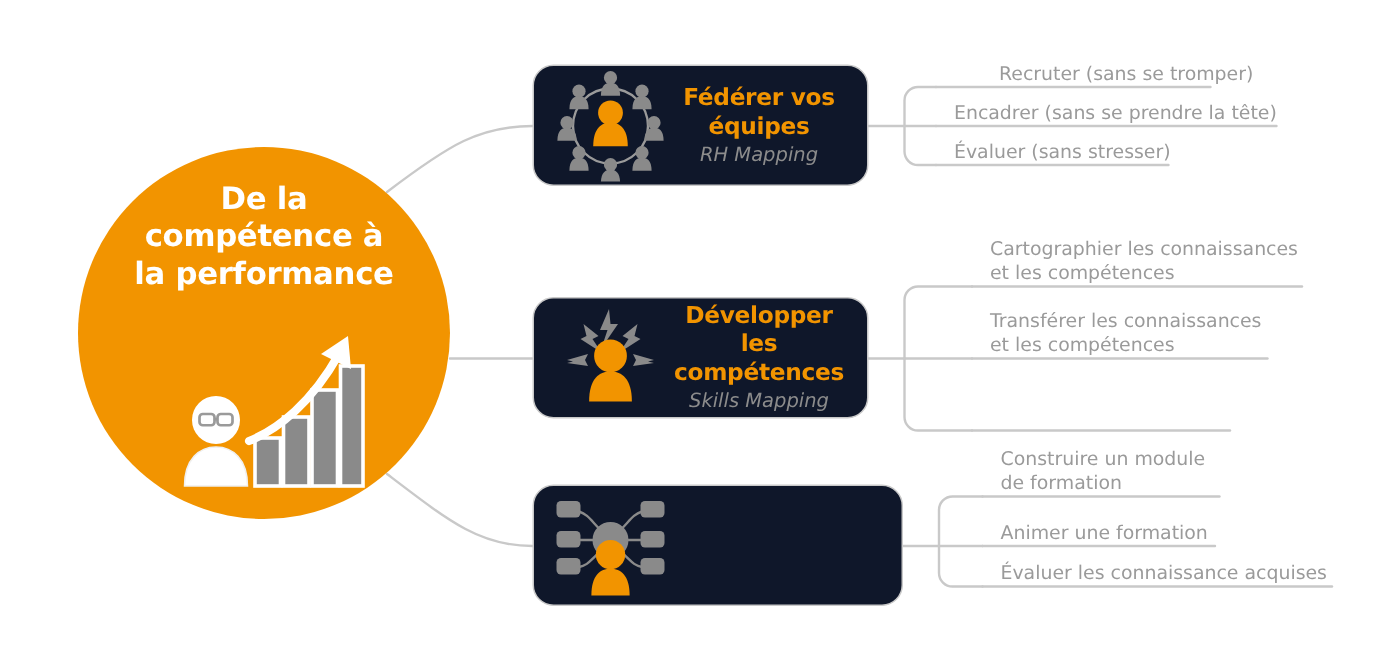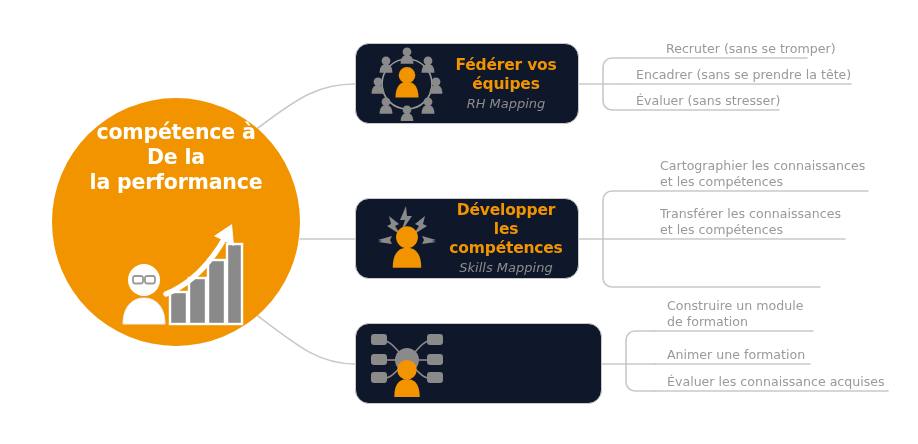--- a/index.html
+++ b/index.html
@@ -148,22 +148,22 @@
       <path d="M626,364 L626,382 A9,9 0 0 0 635,391 L655,391"></path>
 
       <path d="M655,331 L813,331"></path>
       <path d="M655,364 L810,364"></path>
       <path d="M655,391 L888,391"></path>
     </g>
   </svg>
 
   <div id="center-node">
     <div id="center-title">
+      <div>De la</div>
       <div>compétence à</div>
-      <div>De la</div>
       <div>la performance</div>
     </div>
     <svg id="center-icon" viewBox="0 0 130 110">
 
       <g stroke="#ffffff" stroke-width="2.4">
         <rect x="56" y="72" width="17" height="32" fill="#8A8A8A"></rect>
         <rect x="75" y="58" width="17" height="46" fill="#8A8A8A"></rect>
         <rect x="94" y="40" width="17" height="64" fill="#8A8A8A"></rect>
         <rect x="113" y="24" width="15" height="80" fill="#8A8A8A"></rect>
       </g>

